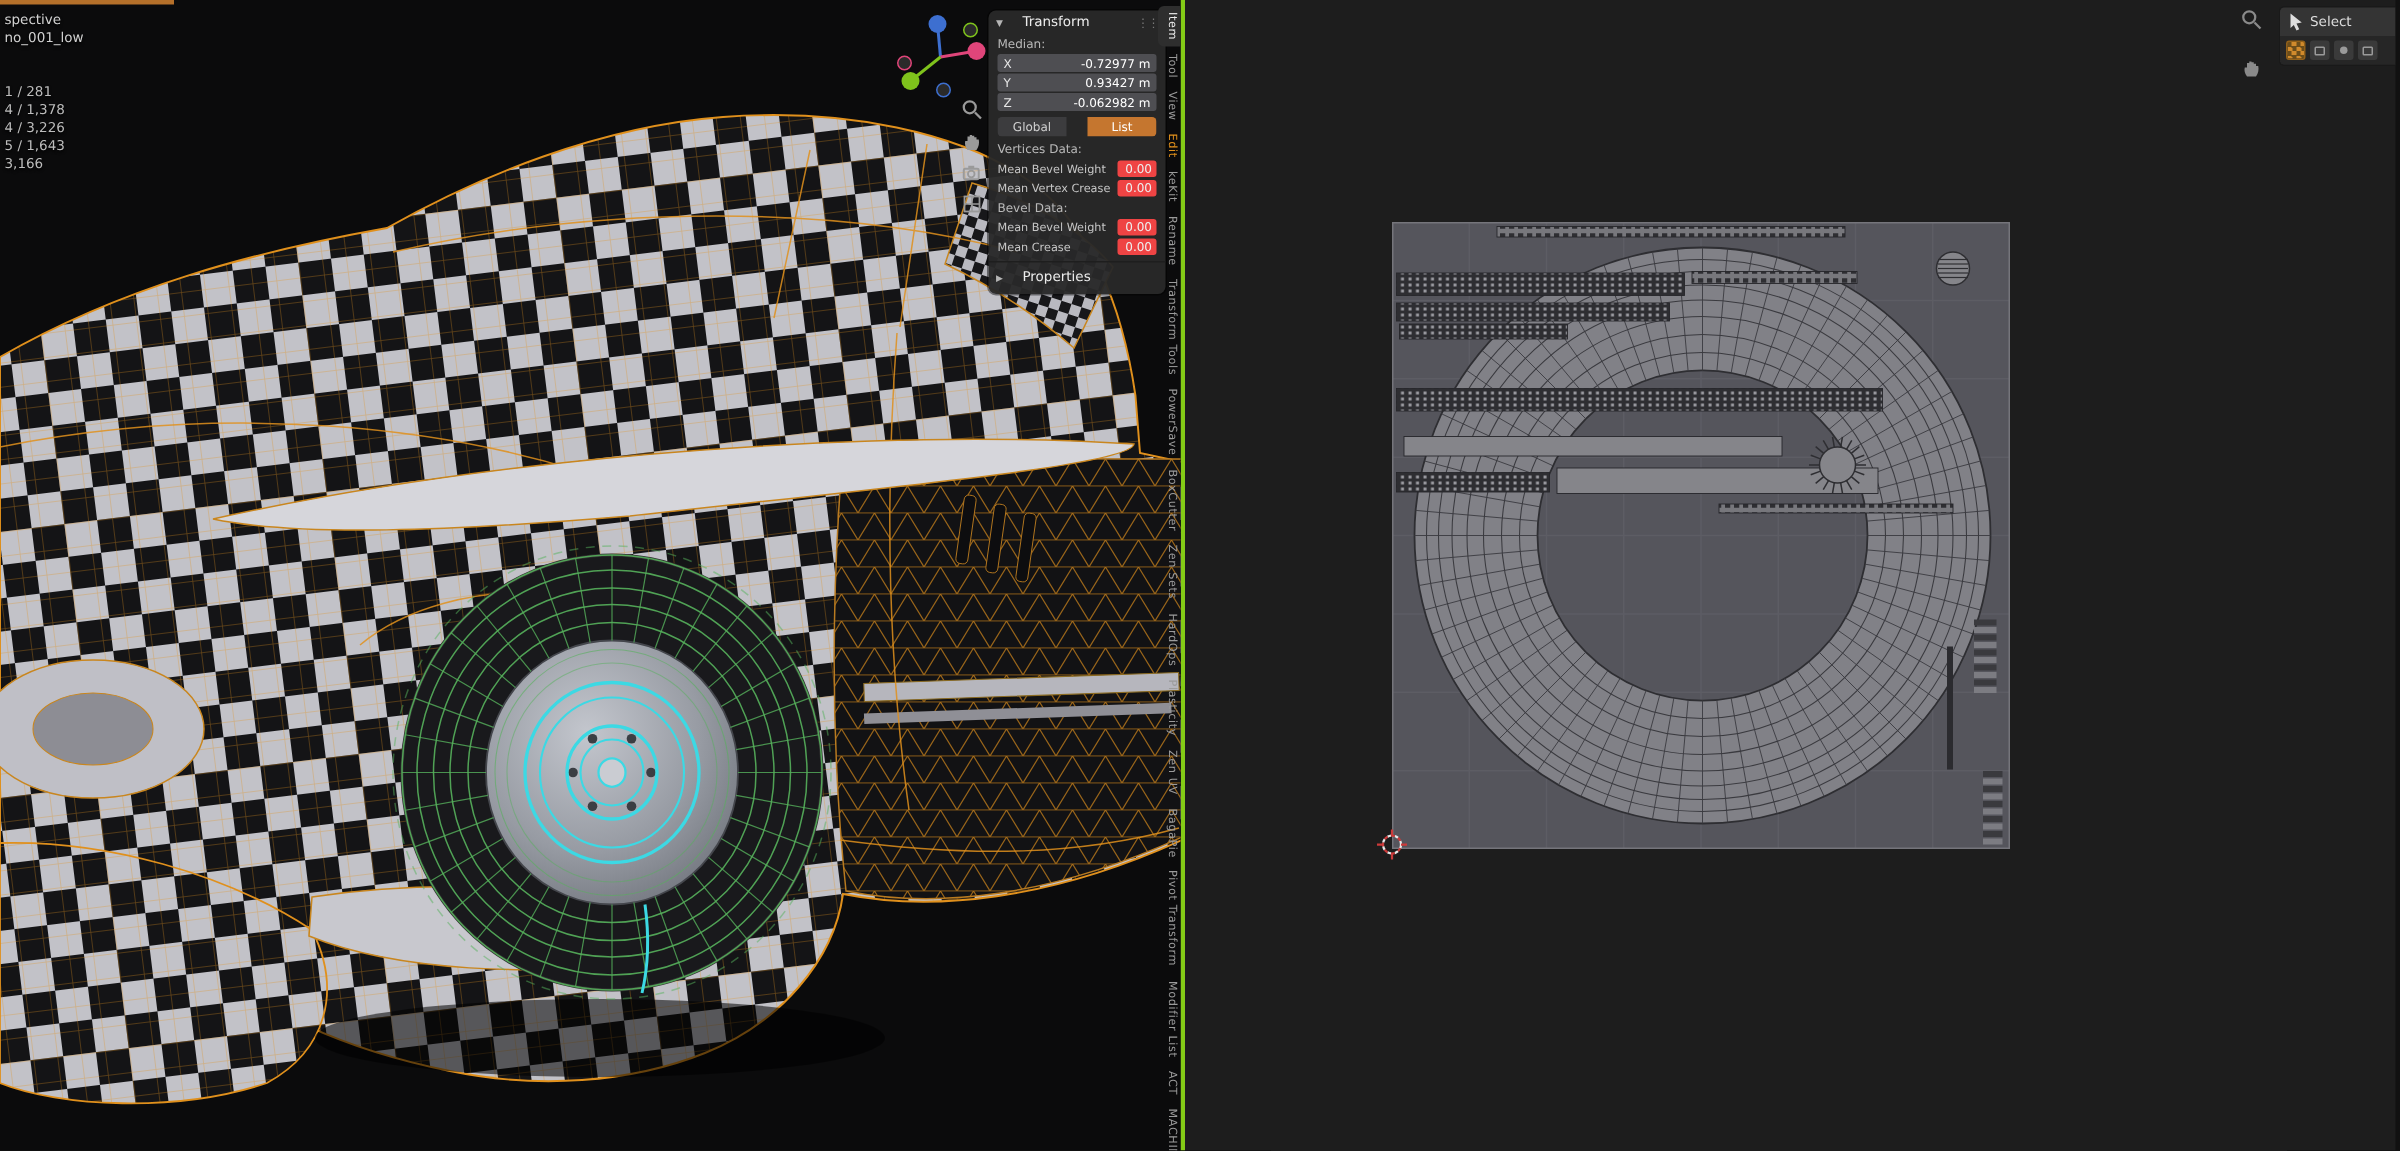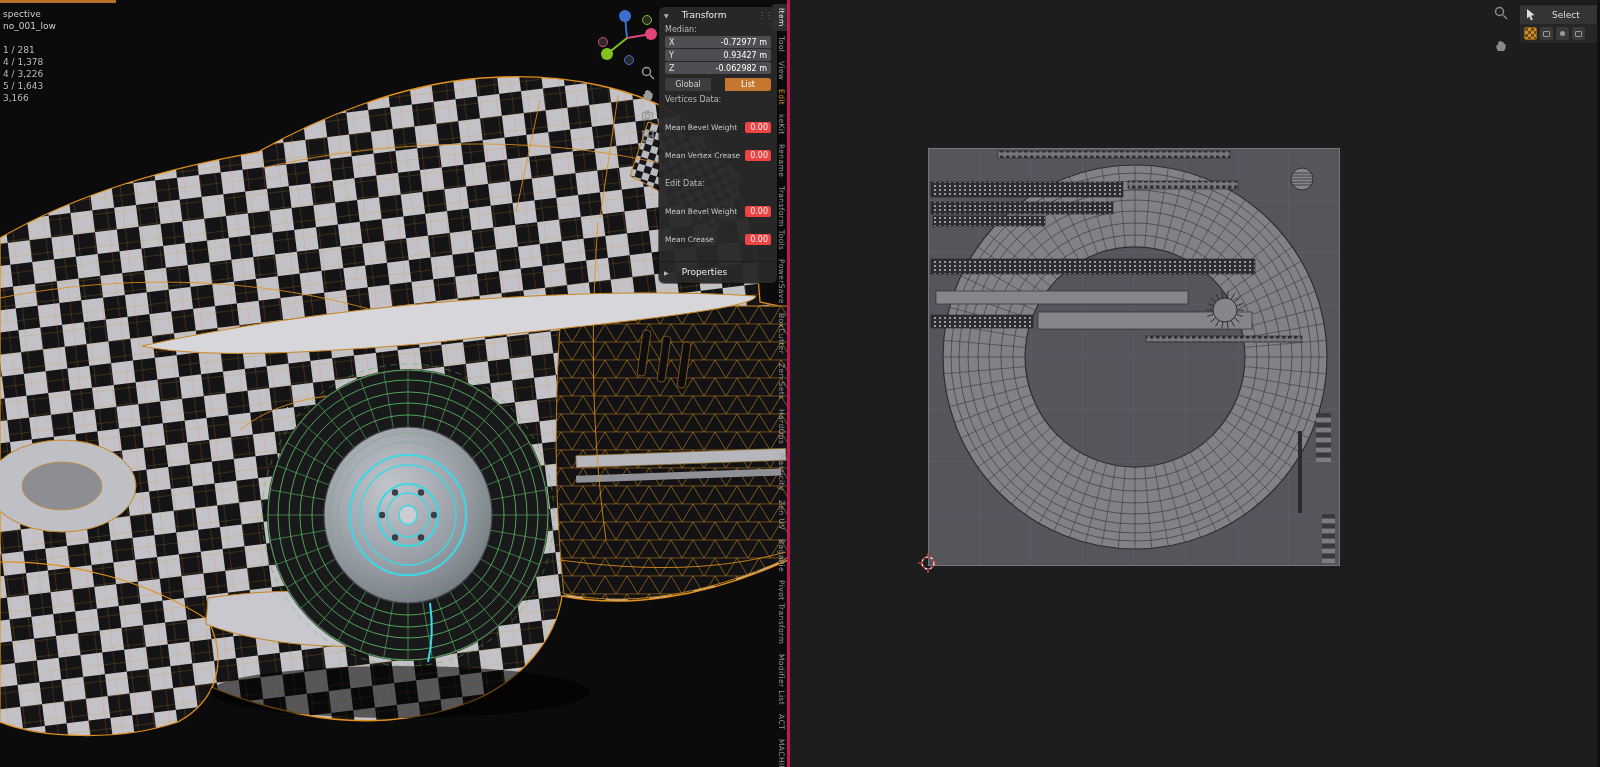--- a/index.html
+++ b/index.html
@@ -2,25 +2,25 @@
 <html><head>
 <meta charset="utf-8">
 <style>
   *{margin:0;padding:0;box-sizing:border-box}
   html,body{width:1600px;height:767px;overflow:hidden;background:#111;
     font-family:"DejaVu Sans","Liberation Sans",sans-serif}
   .app{position:relative;width:1600px;height:767px;display:flex}
 
   
   .viewport3d{position:relative;width:790px;height:767px;background:#0b0b0c;
-    overflow:hidden;border-right:3px solid #be185d;flex:none}
+    overflow:hidden;border-right:3px solid #84cc16;flex:none}
   .top-bar{position:absolute;left:0;top:0;width:116px;height:3px;background:#b5702a}
   .vp-info{position:absolute;left:3px;top:8px;font-size:9px;line-height:12px;
     color:#d2d2d2;text-shadow:0 1px 2px rgba(0,0,0,.9)}
-  .vp-stats{margin-top:12px;color:#bdbdbd}
+  .vp-stats{margin-top:24px;color:#bdbdbd}
   .vp-stats div{line-height:12px}
 
   .gizmo{position:absolute;left:595px;top:4px}
   .vp-tools{position:absolute;left:641px;top:66px;display:flex;flex-direction:column;
     gap:7px;align-items:center}
   .vp-tools svg{display:block}
 
   
   .npanel{position:absolute;left:659px;top:7px;width:118px;
     background:rgba(41,41,41,.96);border-radius:5px;color:#d8d8d8;
@@ -30,21 +30,21 @@
   .np-grip{margin-left:auto;color:#7a7a7a;font-size:8px;letter-spacing:-1px}
   .np-section{padding:2px 6px 1px;color:#b9b9b9;font-size:8px}
   .np-axis-row{display:flex;margin:1px 6px;background:#4e4e52;border-radius:2px;height:12px;
     align-items:center;padding:0 4px;font-size:8px}
   .np-axis-label{color:#e6e6e6}
   .np-axis-value{margin-left:auto;color:#fff}
   .np-btn-row{display:flex;margin:4px 6px 2px;border-radius:3px;overflow:hidden;height:13px;gap:14px}
   .np-btn{flex:1;display:flex;align-items:center;justify-content:center;font-size:8px;
     background:#3c3c3e;color:#cfcfcf}
   .np-btn.active{background:#c5762f;color:#fff}
-  .np-data-row{display:flex;align-items:center;margin:16px 6px;height:12px}
+  .np-data-row{display:flex;align-items:center;margin:1px 6px;height:12px}
   .np-data-label{font-size:7.5px;color:#c6c6c6;white-space:nowrap}
   .np-data-value{margin-left:auto;background:#ef4444;border-radius:2px;min-width:26px;
     text-align:right;padding:0 3px;height:11px;line-height:11px;color:#eee;font-size:8px}
   .np-divider{height:1px;background:#1e1e1e;margin:4px 0 2px}
 
   
   .tabcol{position:absolute;right:0;top:4px;width:15px;display:flex;flex-direction:column;
     gap:1px;z-index:5;align-items:stretch}
   .tab{writing-mode:vertical-rl;font-size:7.5px;color:#9b9b9b;padding:4px 1px;
     letter-spacing:.4px;text-align:center;white-space:nowrap;cursor:default}
@@ -52,21 +52,21 @@
   .tab.highlight{color:#e0901c}
 
   
   .uveditor{position:relative;width:807px;height:767px;background:#1d1d1d;overflow:hidden;flex:none}
   .uv-canvas{position:absolute;left:138px;top:148px;width:412px;height:418px}
   .uv-cursor{position:absolute;left:127px;top:552px}
   .uv-nav{position:absolute;right:89px;top:6px;display:flex;flex-direction:column;gap:18px;align-items:center}
   .uv-mini{position:absolute;right:0;top:4px;width:78px;background:#2d2d2d;
     border:1px solid #191919;border-right:none;border-radius:4px 0 0 4px;
     font-size:9px;color:#ddd;overflow:hidden;z-index:6}
-  .uv-mini .mrow{display:flex;align-items:center;gap:16px;padding:3px 5px;background:#343434}
+  .uv-mini .mrow{display:flex;align-items:center;gap:4px;padding:3px 5px;background:#343434}
   .uv-mini .icons{display:flex;gap:3px;padding:3px 4px;background:#262626}
   .icon-box{width:13px;height:13px;border-radius:2px;background:#3a3a3a;flex:none;
     display:flex;align-items:center;justify-content:center}
   .icon-box.orange{background:repeating-conic-gradient(#d08a2c 0 25%,#6b4d1a 0 50%) 0 0/6px 6px;
     border:1px solid #916019}
   .icon-dot{width:5px;height:5px;border-radius:50%;background:#9a9a9a}
   .icon-sq{width:7px;height:6px;border:1px solid #9a9a9a;border-radius:1px}
 </style>
 </head>
 <body>
@@ -310,21 +310,21 @@
       <div class="np-section">Vertices Data:</div>
       <div class="np-data-row">
         <span class="np-data-label">Mean Bevel Weight</span>
         <span class="np-data-value">0.00</span>
       </div>
       <div class="np-data-row">
         <span class="np-data-label">Mean Vertex Crease</span>
         <span class="np-data-value">0.00</span>
       </div>
 
-      <div class="np-section">Edit Data:</div>
+      <div class="np-section">Bevel Data:</div>
       <div class="np-data-row">
         <span class="np-data-label">Mean Bevel Weight</span>
         <span class="np-data-value">0.00</span>
       </div>
       <div class="np-data-row">
         <span class="np-data-label">Mean Crease</span>
         <span class="np-data-value">0.00</span>
       </div>
 
       <div class="np-divider"></div>

